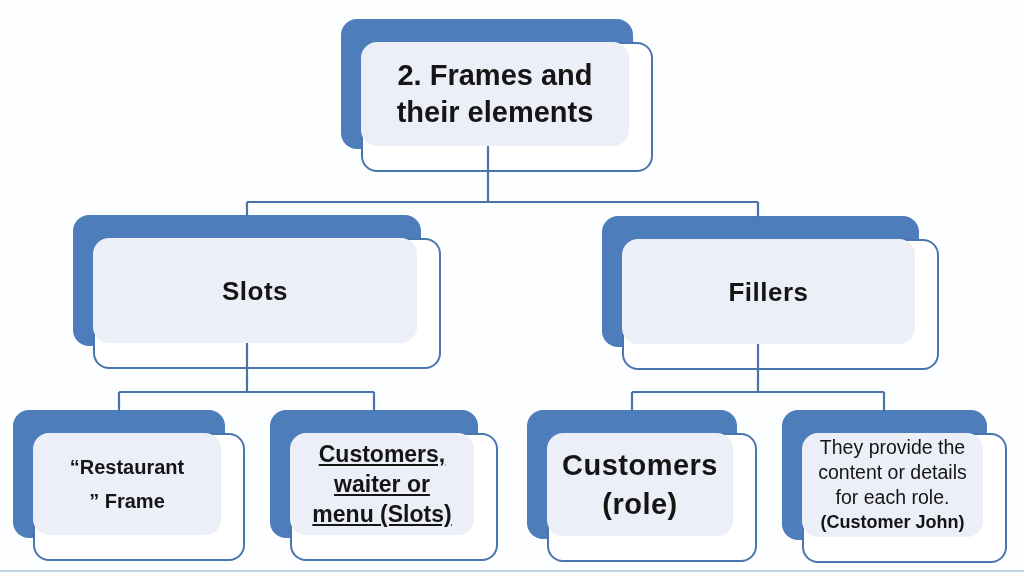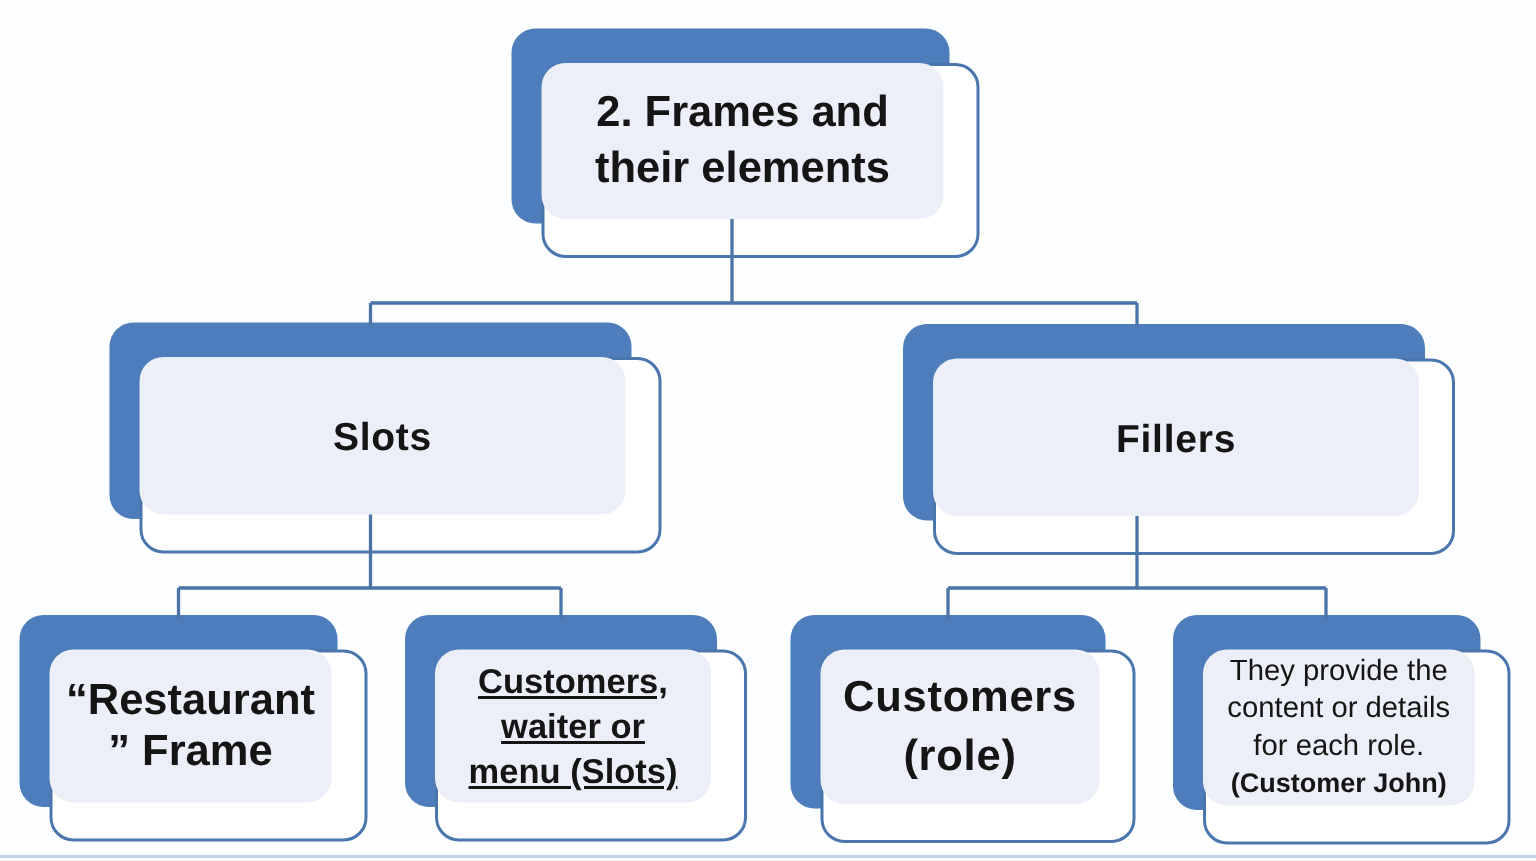--- a/index.html
+++ b/index.html
@@ -32,21 +32,21 @@
   }
   .label{
     text-align:center;
     color:var(--text-color,#151515);
     font-weight:bold;
     white-space:nowrap;
   }
   .label span{display:block;}
   .label-root{font-size:29px;line-height:37px;}
   .label-big{font-size:26px;line-height:40px;letter-spacing:0.5px;}
-  .label-restaurant{font-size:29px;line-height:34px;}
+  .label-restaurant{font-size:20px;line-height:34px;}
   .label-customers{font-size:23px;line-height:30px;text-decoration:underline;}
   .label-customer-slot{font-size:29px;line-height:39px;letter-spacing:0.5px;}
   .label-desc{font-size:19.5px;line-height:25px;font-weight:normal;}
   .label-desc .bold-line{font-weight:bold;font-size:18px;}
   #connectors{
     position:absolute;left:0;top:0;width:1024px;height:574px;
     pointer-events:none;z-index:10;
   }
   #bottom-edge{
     position:absolute;left:0;top:570px;width:1024px;height:2px;
@@ -80,21 +80,21 @@
   <div class="node" style="left:73px;top:215px;width:348px;height:131px;">
     <div class="back"></div>
     <div class="card"></div>
     <div class="face">
       <div class="label label-big">
         <span>Slots</span>
       </div>
     </div>
   </div>
 
-  <div class="node" style="left:602px;top:216px;width:317px;height:131px;padding-left:31px;">
+  <div class="node" style="left:602px;top:216px;width:317px;height:131px;">
     <div class="back"></div>
     <div class="card"></div>
     <div class="face">
       <div class="label label-big">
         <span>Fillers</span>
       </div>
     </div>
   </div>
 
   <div class="node" style="left:13px;top:410px;width:212px;height:128px;">

